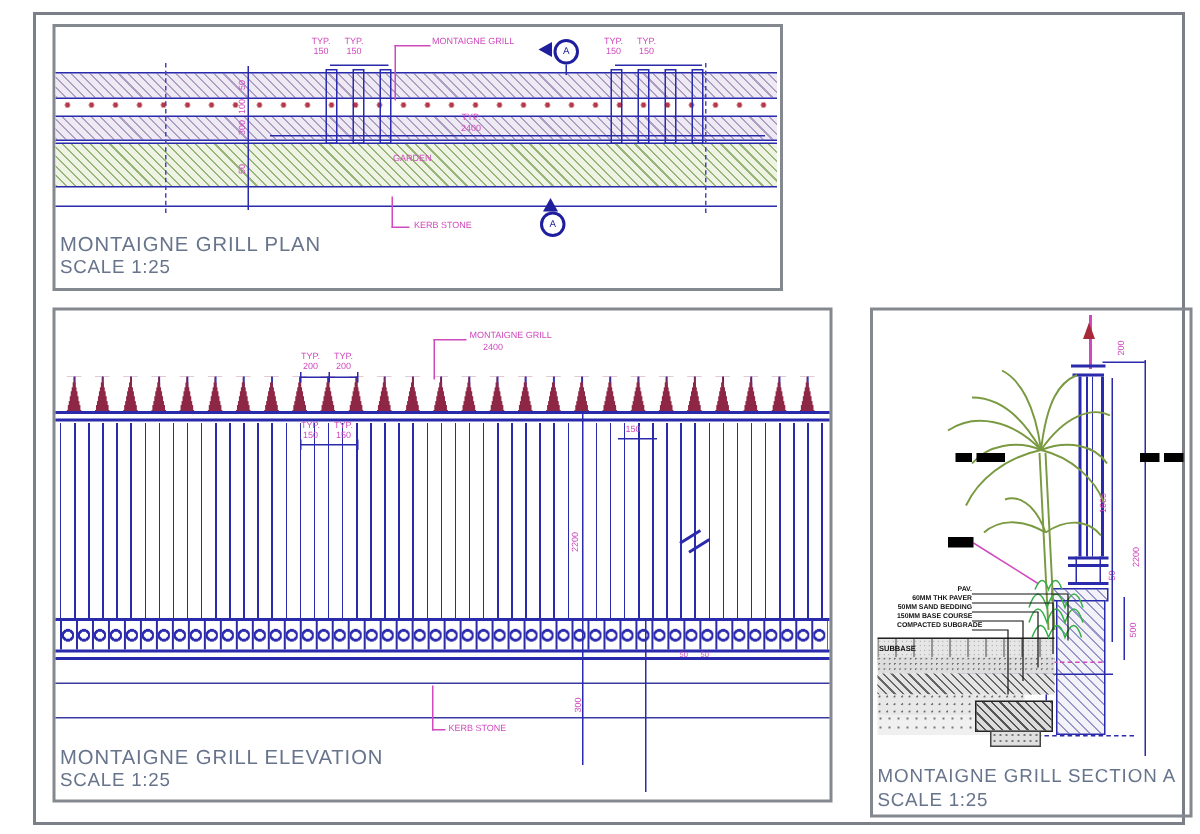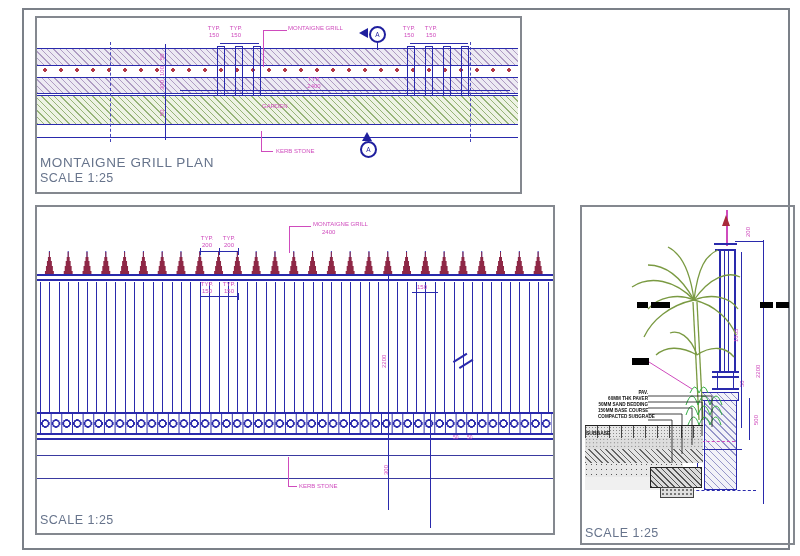--- a/index.html
+++ b/index.html
@@ -191,20 +191,21 @@
   <div class="pt5" style="left:453px;top:435px;">50</div>
   <div class="pt5" style="left:467px;top:435px;">50</div>
 
   <div class="vlp" style="left:288px;top:457px;height:30px;"></div>
   <div class="hlp" style="left:288px;top:486px;width:9px;"></div>
   <div class="pt" style="left:299px;top:483px;">KERB STONE</div>
 
   <div class="brk" style="left:452px;top:357px;transform:rotate(-32deg);"></div>
   <div class="brk" style="left:458px;top:363px;transform:rotate(-32deg);"></div>
 
+  <div class="title" style="left:40px;top:497px;">MONTAIGNE GRILL ELEVATION</div>
   <div class="scale" style="left:40px;top:513px;">SCALE 1:25</div>
 
   <div class="panel" style="left:580px;top:205px;width:211px;height:336px;"></div>
 
   <svg class="abs" style="left:580px;top:205px;z-index:3;" width="211" height="336" viewBox="0 0 211 336">
     <g stroke="#7a9a42" stroke-width="1.3" fill="none">
       <path d="M119,215 C117,180 115,140 113,97"></path>
       <path d="M123,215 C121,180 119,140 117,97"></path>
       <path d="M114,95 C95,75 70,70 52,82"></path>
       <path d="M114,95 C100,70 85,60 68,60"></path>
@@ -282,15 +283,16 @@
   <div class="footing" style="left:650px;top:467px;width:50px;height:19px;"></div>
   <div class="pad" style="left:660px;top:487px;width:32px;height:9px;"></div>
 
   <div class="callout" style="left:598px;top:390px;">PAV.</div>
   <div class="callout" style="left:598px;top:396px;">60MM THK PAVER</div>
   <div class="callout" style="left:598px;top:402px;">50MM SAND BEDDING</div>
   <div class="callout" style="left:598px;top:408px;">150MM BASE COURSE</div>
   <div class="callout" style="left:598px;top:414px;">COMPACTED SUBGRADE</div>
   <div class="bk" style="left:586px;top:430px;font-size:5px;">SUBBASE</div>
 
+  <div class="title" style="left:585px;top:510px;font-size:12.5px;">MONTAIGNE GRILL SECTION A</div>
   <div class="scale" style="left:585px;top:526px;">SCALE 1:25</div>
 
 </div>
 
 </body></html>

